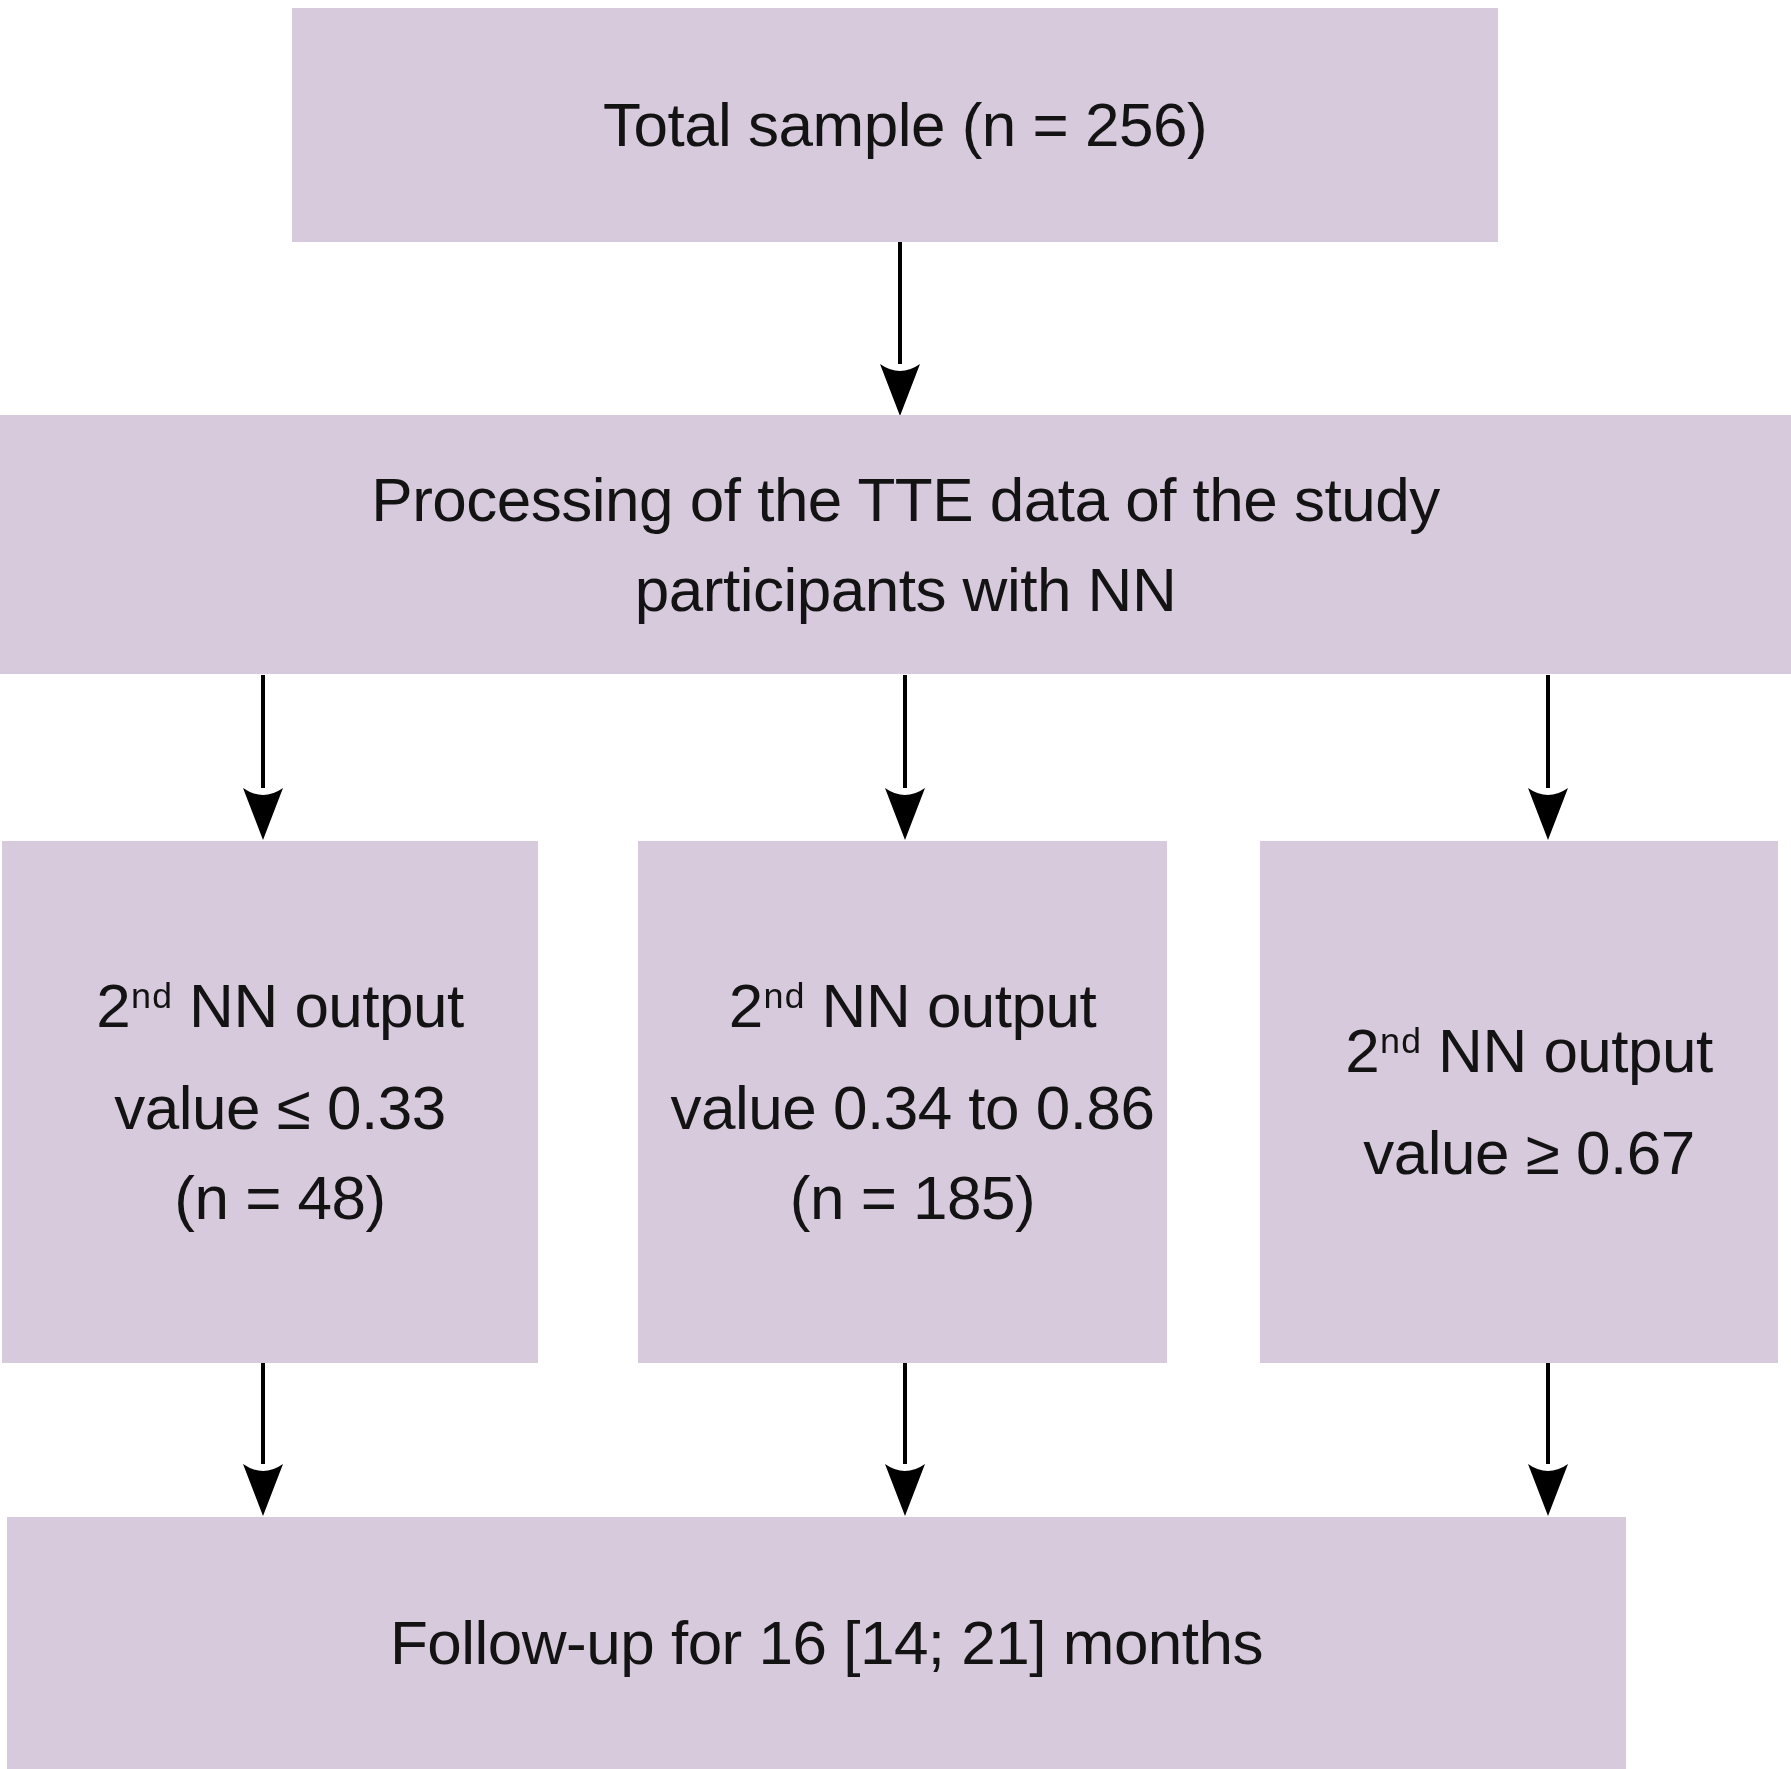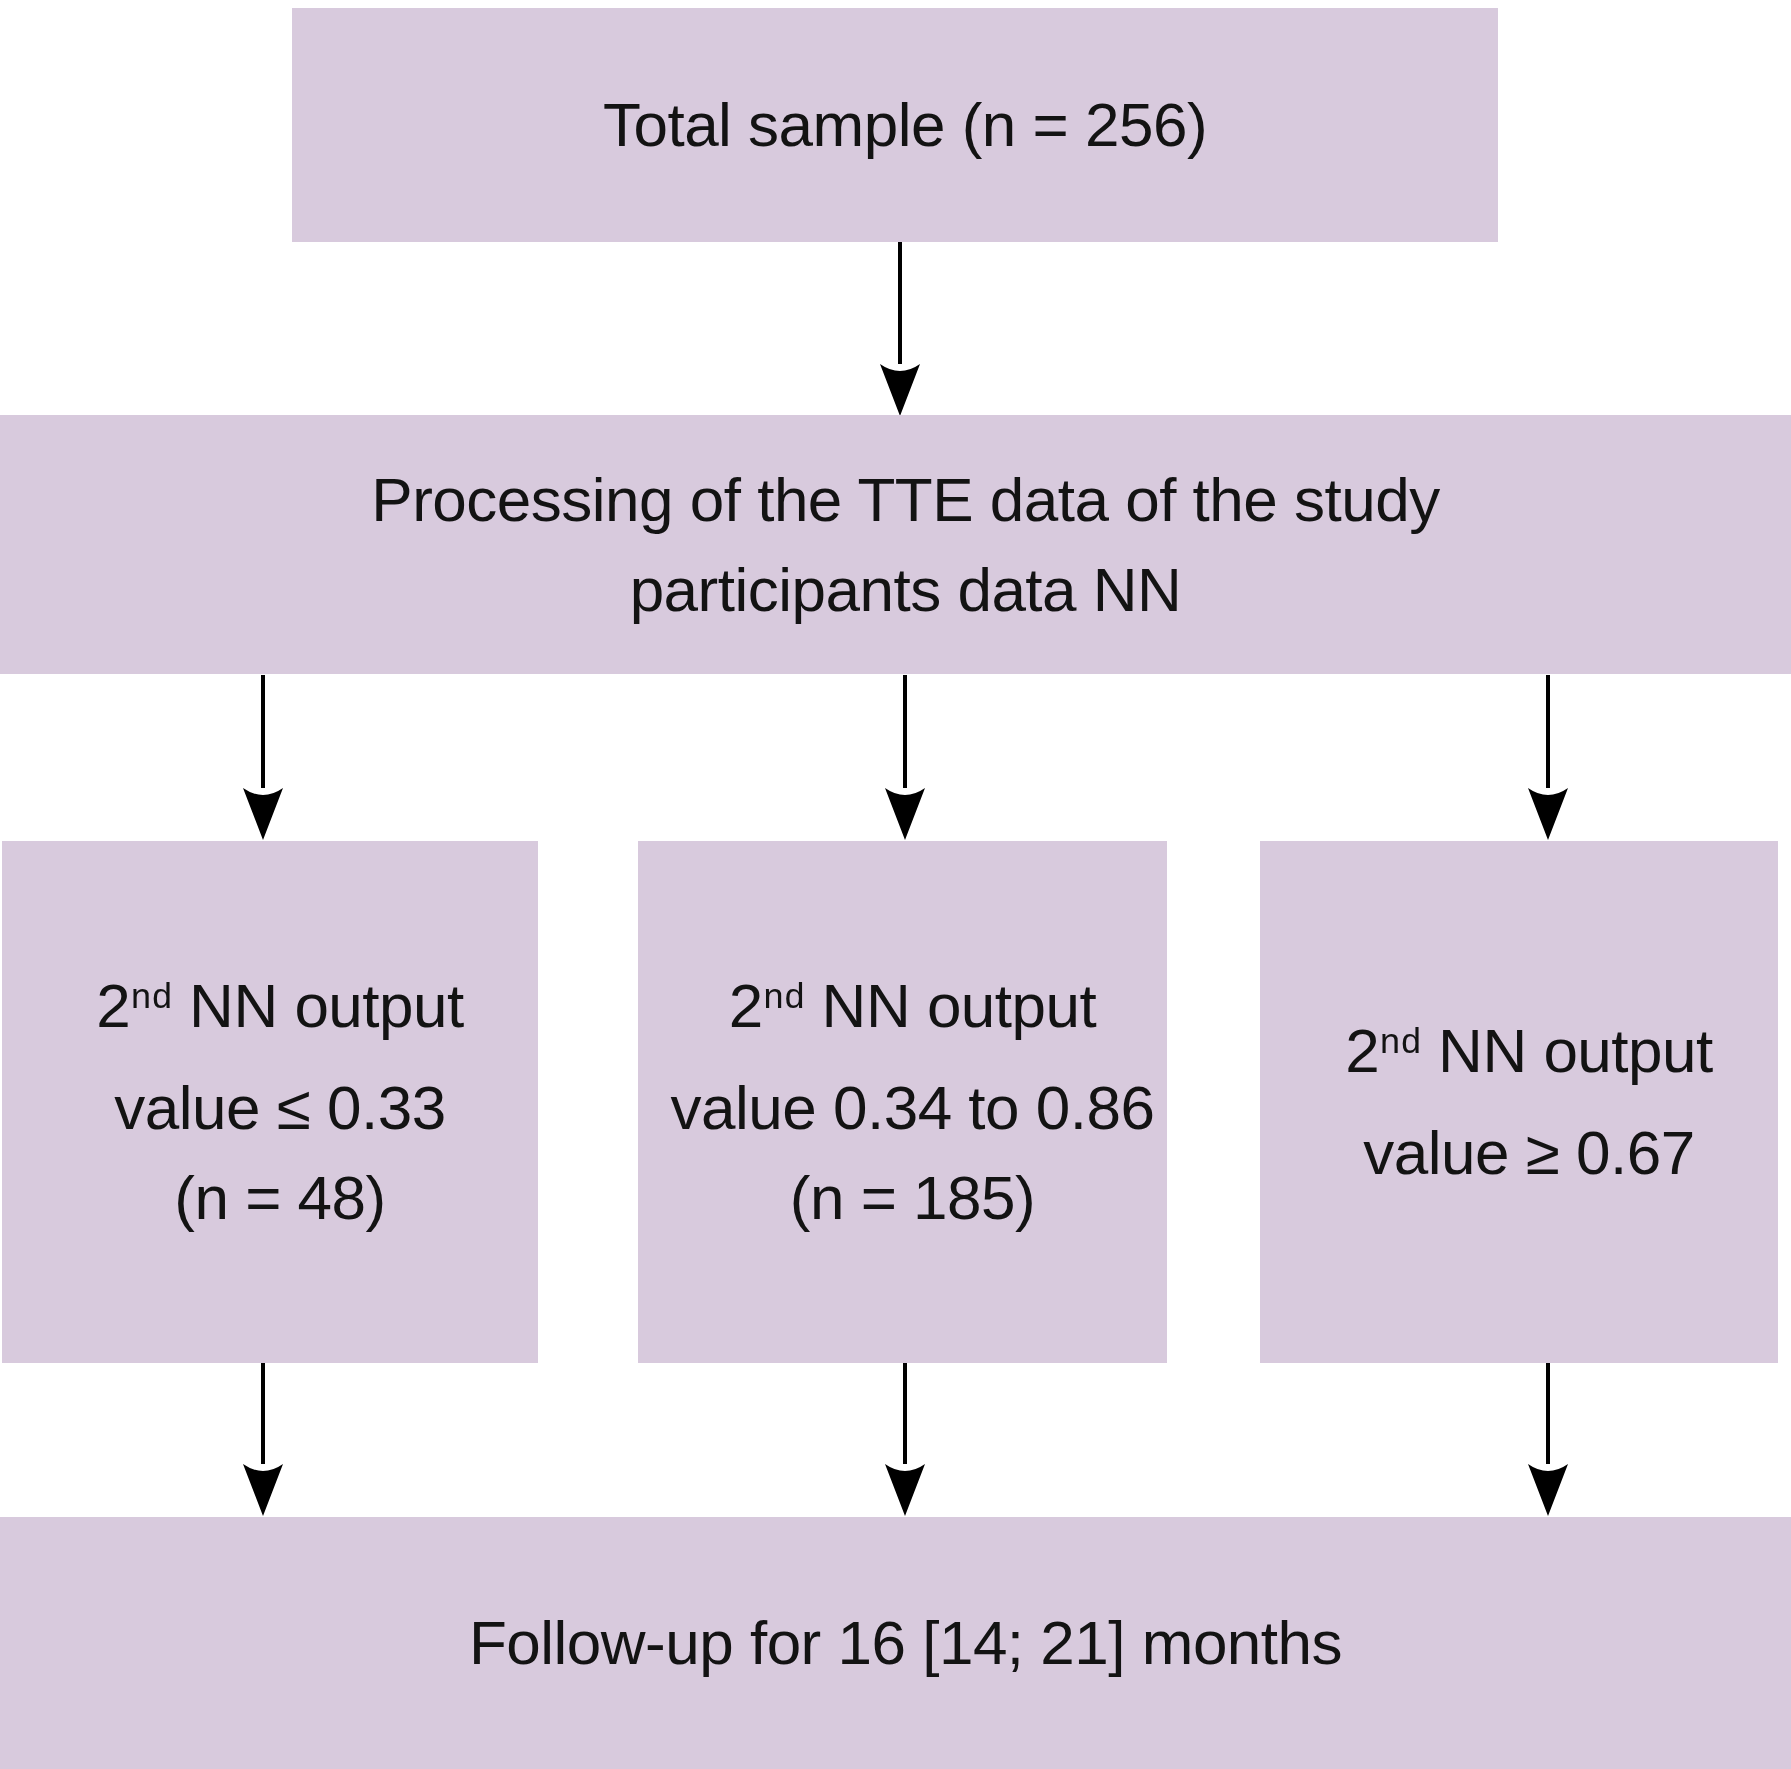--- a/index.html
+++ b/index.html
@@ -42,21 +42,21 @@
     top: -0.52em;
     letter-spacing: -0.5px;
     font-family: Liberation Mono, monospace;
   }
   
   #box-total      { left: 292px;  top: 8px;    width: 1206px; height: 234px; }
   #box-processing { left: 0px;    top: 415px;  width: 1791px; height: 259px; }
   #box-low        { left: 2px;    top: 841px;  width: 536px;  height: 522px; }
   #box-mid        { left: 638px;  top: 841px;  width: 529px;  height: 522px; }
   #box-high       { left: 1260px; top: 841px;  width: 518px;  height: 522px; }
-  #box-followup   { left: 0px;    top: 1517px; width: 1791px; height: 252px; }
+  #box-followup   { left: 7px;    top: 1517px; width: 1619px; height: 252px; }
   
   .arrow {
     position: absolute;
     width: 40px;
     display: flex;
     flex-direction: column;
     align-items: center;
   }
   .arrow .shaft {
     width: 4px;
@@ -86,21 +86,21 @@
     <div class="shaft"></div>
     <span class="head">
       <svg width="40" height="52" viewBox="0 0 40 52">
           <path d="M0 0 Q20 14 40 0 L20 52 Z" fill="#000000"></path>
         </svg>
     </span>
   </div>
 
   <div class="box" id="box-processing">
     <span class="line">Processing of the TTE data of the study</span>
-    <span class="line">participants data NN</span>
+    <span class="line">participants with NN</span>
   </div>
 
   <div class="arrow" id="arrow-2">
     <div class="shaft"></div>
     <span class="head">
       <svg width="40" height="52" viewBox="0 0 40 52">
           <path d="M0 0 Q20 14 40 0 L20 52 Z" fill="#000000"></path>
         </svg>
     </span>
   </div>

